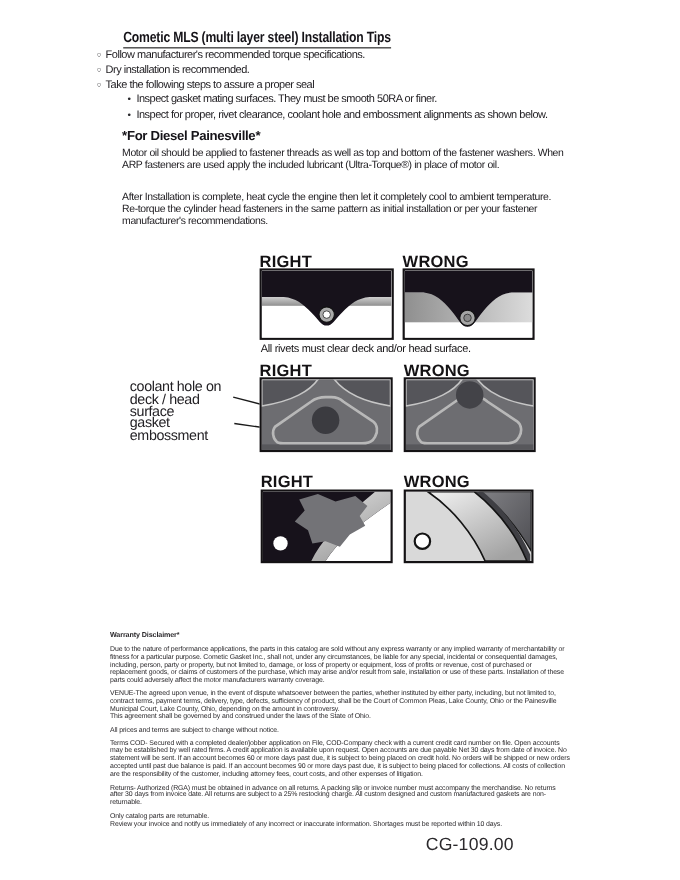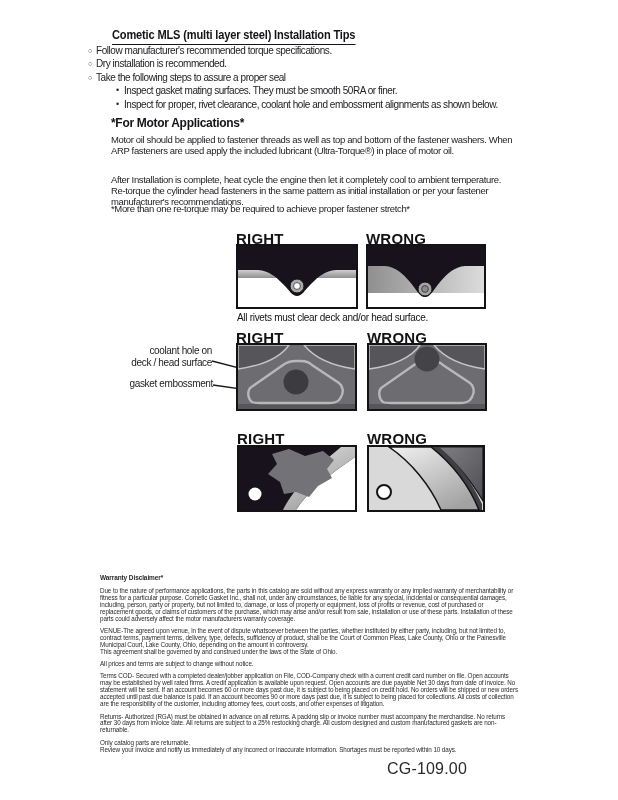--- a/index.html
+++ b/index.html
@@ -26,21 +26,21 @@
   .body-p{left:111px;width:402px;font-size:9.5px;line-height:10.9px;letter-spacing:-0.35px;color:#232125;}
   .p1{top:135px;}
   .p2{top:175px;}
   .pfoot{top:204px;}
   
   .dlabel{font-size:15px;font-weight:bold;letter-spacing:0.2px;text-align:left;color:#141214;}
   .dcaption{font-size:10px;font-weight:normal;letter-spacing:-0.3px;color:#141214;line-height:11px;}
   .dbox{border:2px solid #141214;background:#fff;box-sizing:border-box;}
   .dbox svg{display:block;width:100%;height:100%;}
   
-  .callout{font-size:10px;letter-spacing:-0.35px;text-align:right;line-height:11.5px;color:#232125;}
+  .callout{font-size:13px;letter-spacing:-0.35px;text-align:left;line-height:11.5px;color:#232125;}
   
   .disc{left:100px;top:575px;width:418px;font-size:6.3px;line-height:6.9px;letter-spacing:-0.1px;color:#2b292c;}
   .disc .dh{font-weight:bold;font-size:6.5px;margin:0 0 6px 0;}
   .disc p{margin:0 0 5.5px 0;}
   .disc p.tight{margin-bottom:0;}
   
   .pagenum{left:387px;top:760px;font-size:16px;letter-spacing:0.2px;color:#2b292c;}
 </style>
 </head>
 <body>
@@ -67,24 +67,23 @@
     <div class="tip-row sub">
       <span class="mark">•</span>
       <span>Inspect gasket mating surfaces.  They must be smooth 50RA or finer.</span>
     </div>
     <div class="tip-row sub">
       <span class="mark">•</span>
       <span>Inspect for proper, rivet clearance, coolant hole and embossment alignments as shown below.</span>
     </div>
   </div>
 
-  <div class="abs diesel-head">*For Motor Applications*</div>
+  <div class="abs diesel-head">*For Diesel Painesville*</div>
   <div class="abs body-p p1">Motor oil should be applied to fastener threads as well as top and bottom of the fastener washers. When ARP fasteners are used apply the included lubricant (Ultra-Torque®) in place of motor oil.</div>
   <div class="abs body-p p2">After Installation is complete, heat cycle the engine then let it completely cool to ambient temperature. Re-torque the cylinder head fasteners in the same pattern as initial installation or per your fastener manufacturer's recommendations.</div>
-  <div class="abs body-p pfoot">*More than one re-torque may be required to achieve proper fastener stretch*</div>
 
   <div class="abs dlabel" style="left:236px;top:230px;width:122px;">RIGHT</div>
   <div class="abs dlabel" style="left:366px;top:230px;width:120px;">WRONG</div>
 
   <div class="abs dbox" style="left:236px;top:244px;width:122px;height:65px;">
     <svg viewBox="0 0 118 61" preserveAspectRatio="none">
       <defs>
         <linearGradient id="r1g" x1="0" y1="0" x2="0" y2="1">
           <stop offset="0" stop-color="#cfcfcf"></stop>
             <stop offset="1" stop-color="#8f8f8f"></stop>

